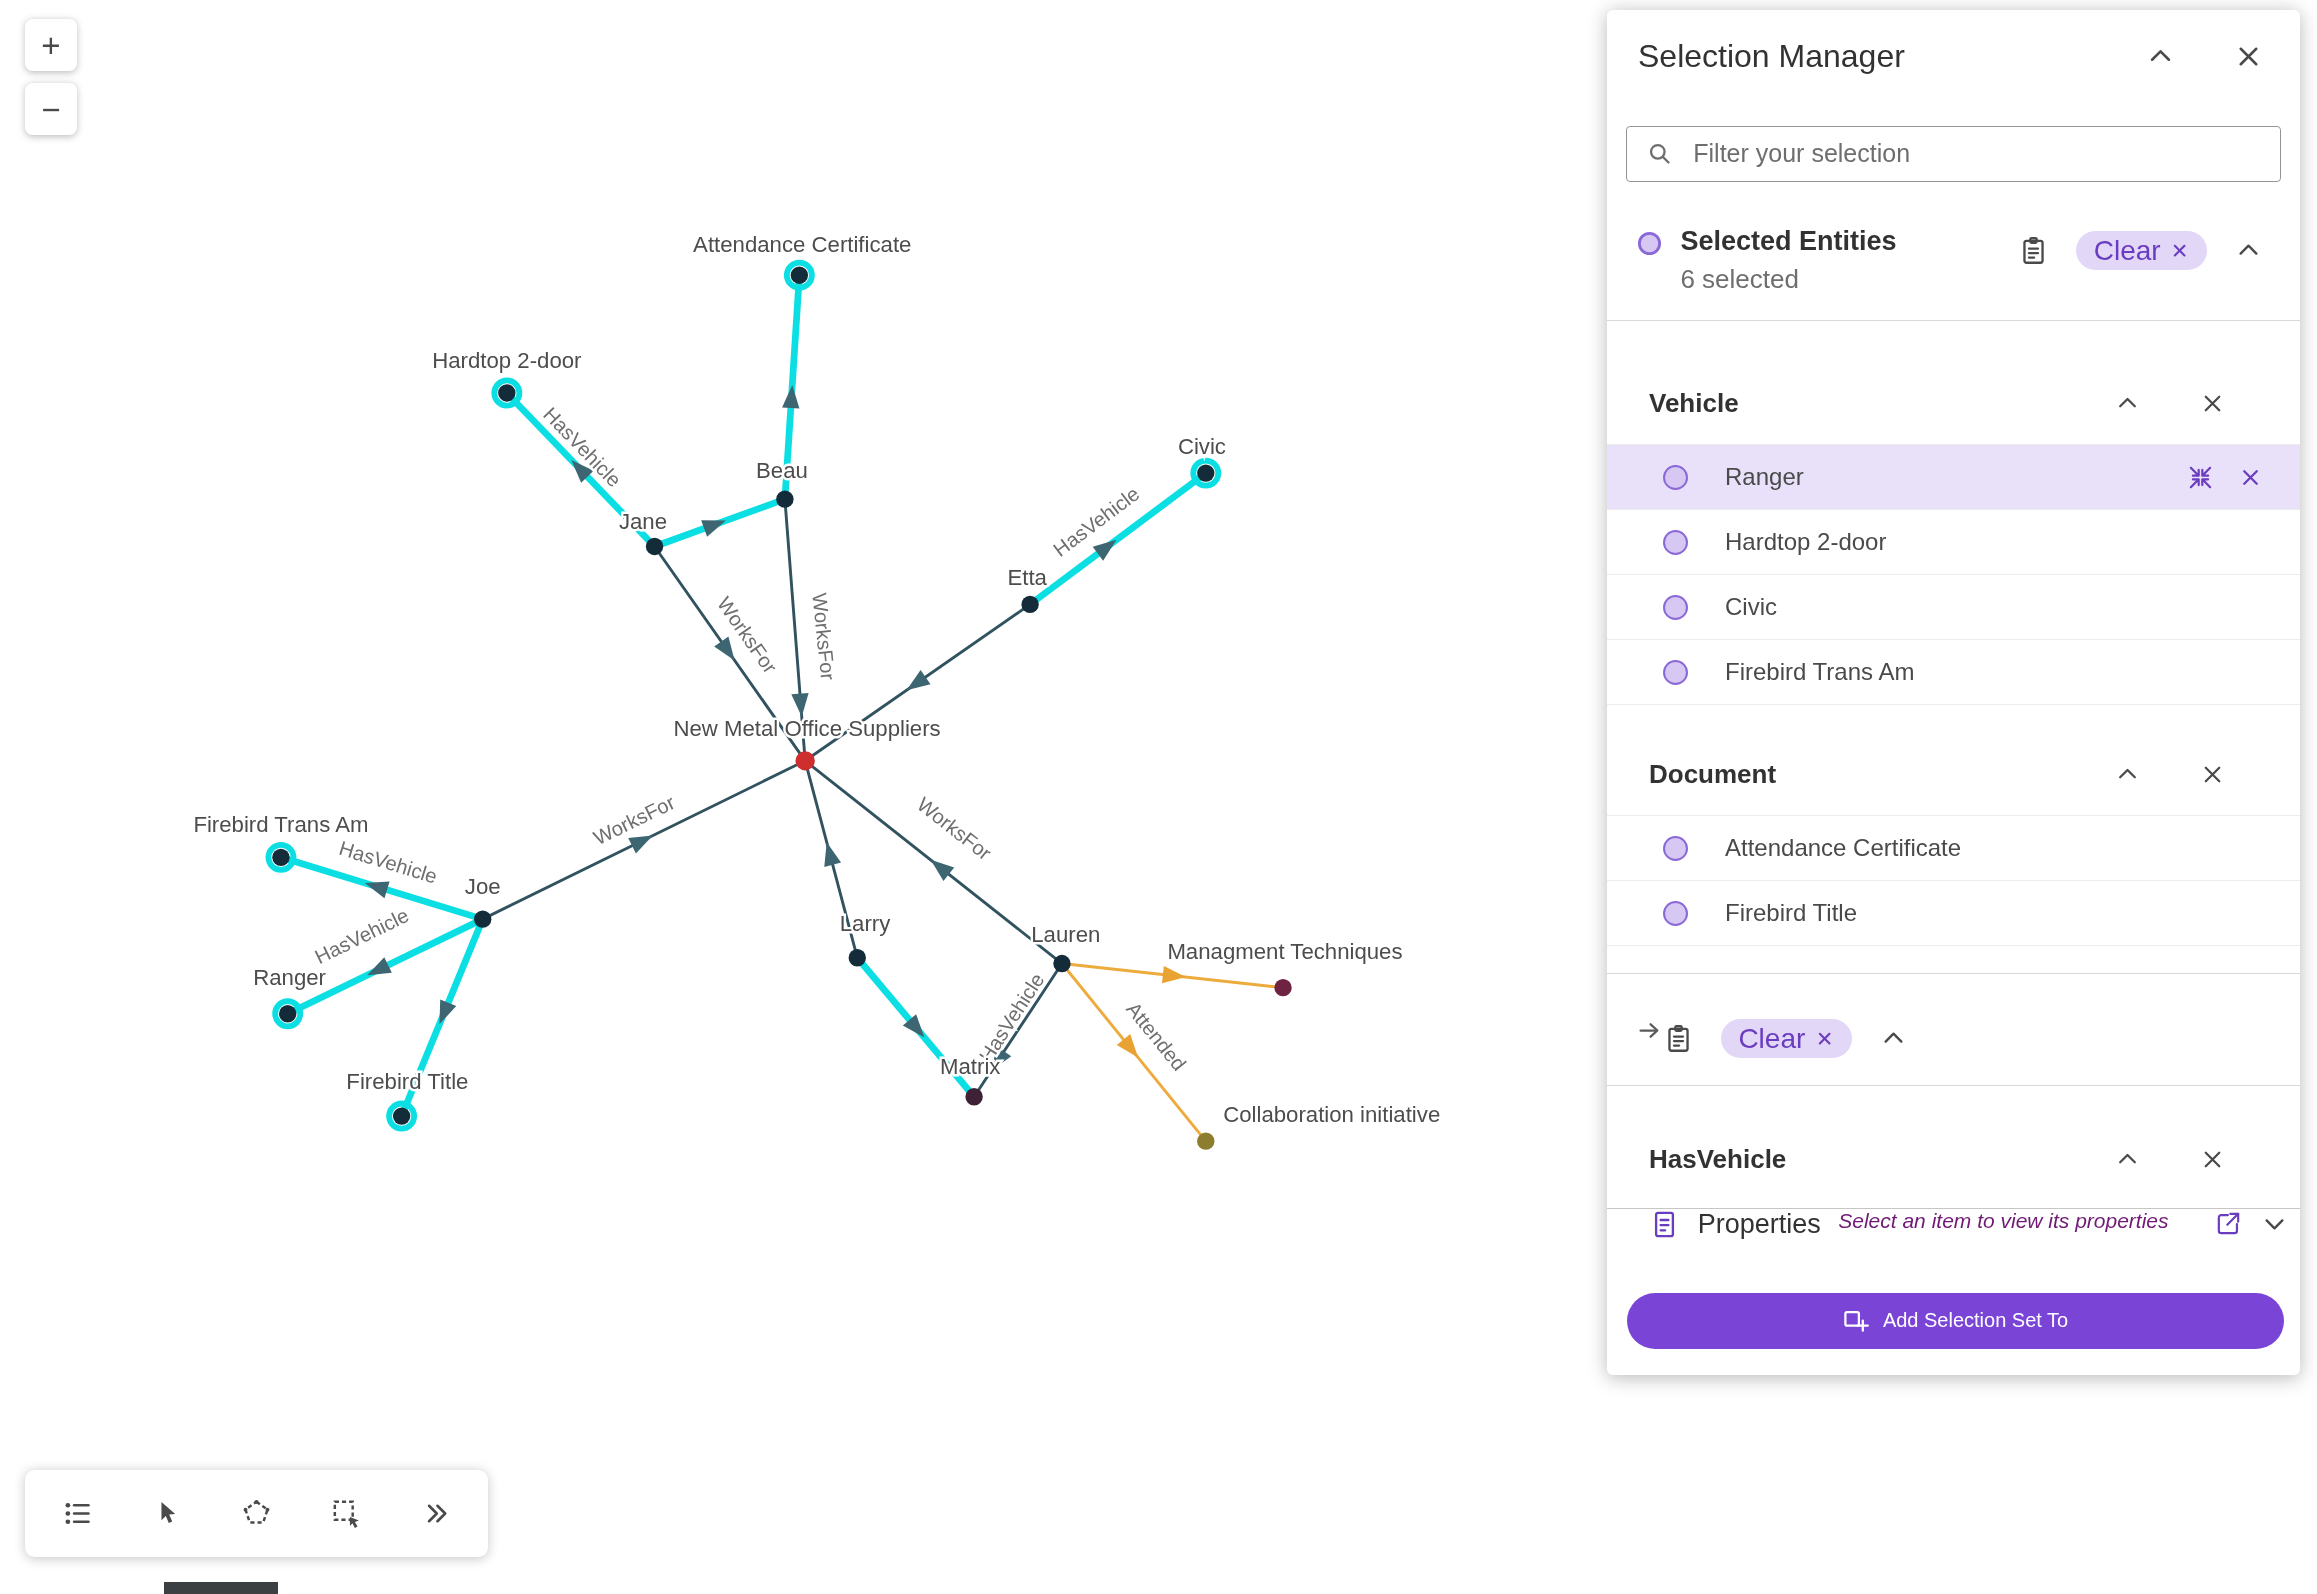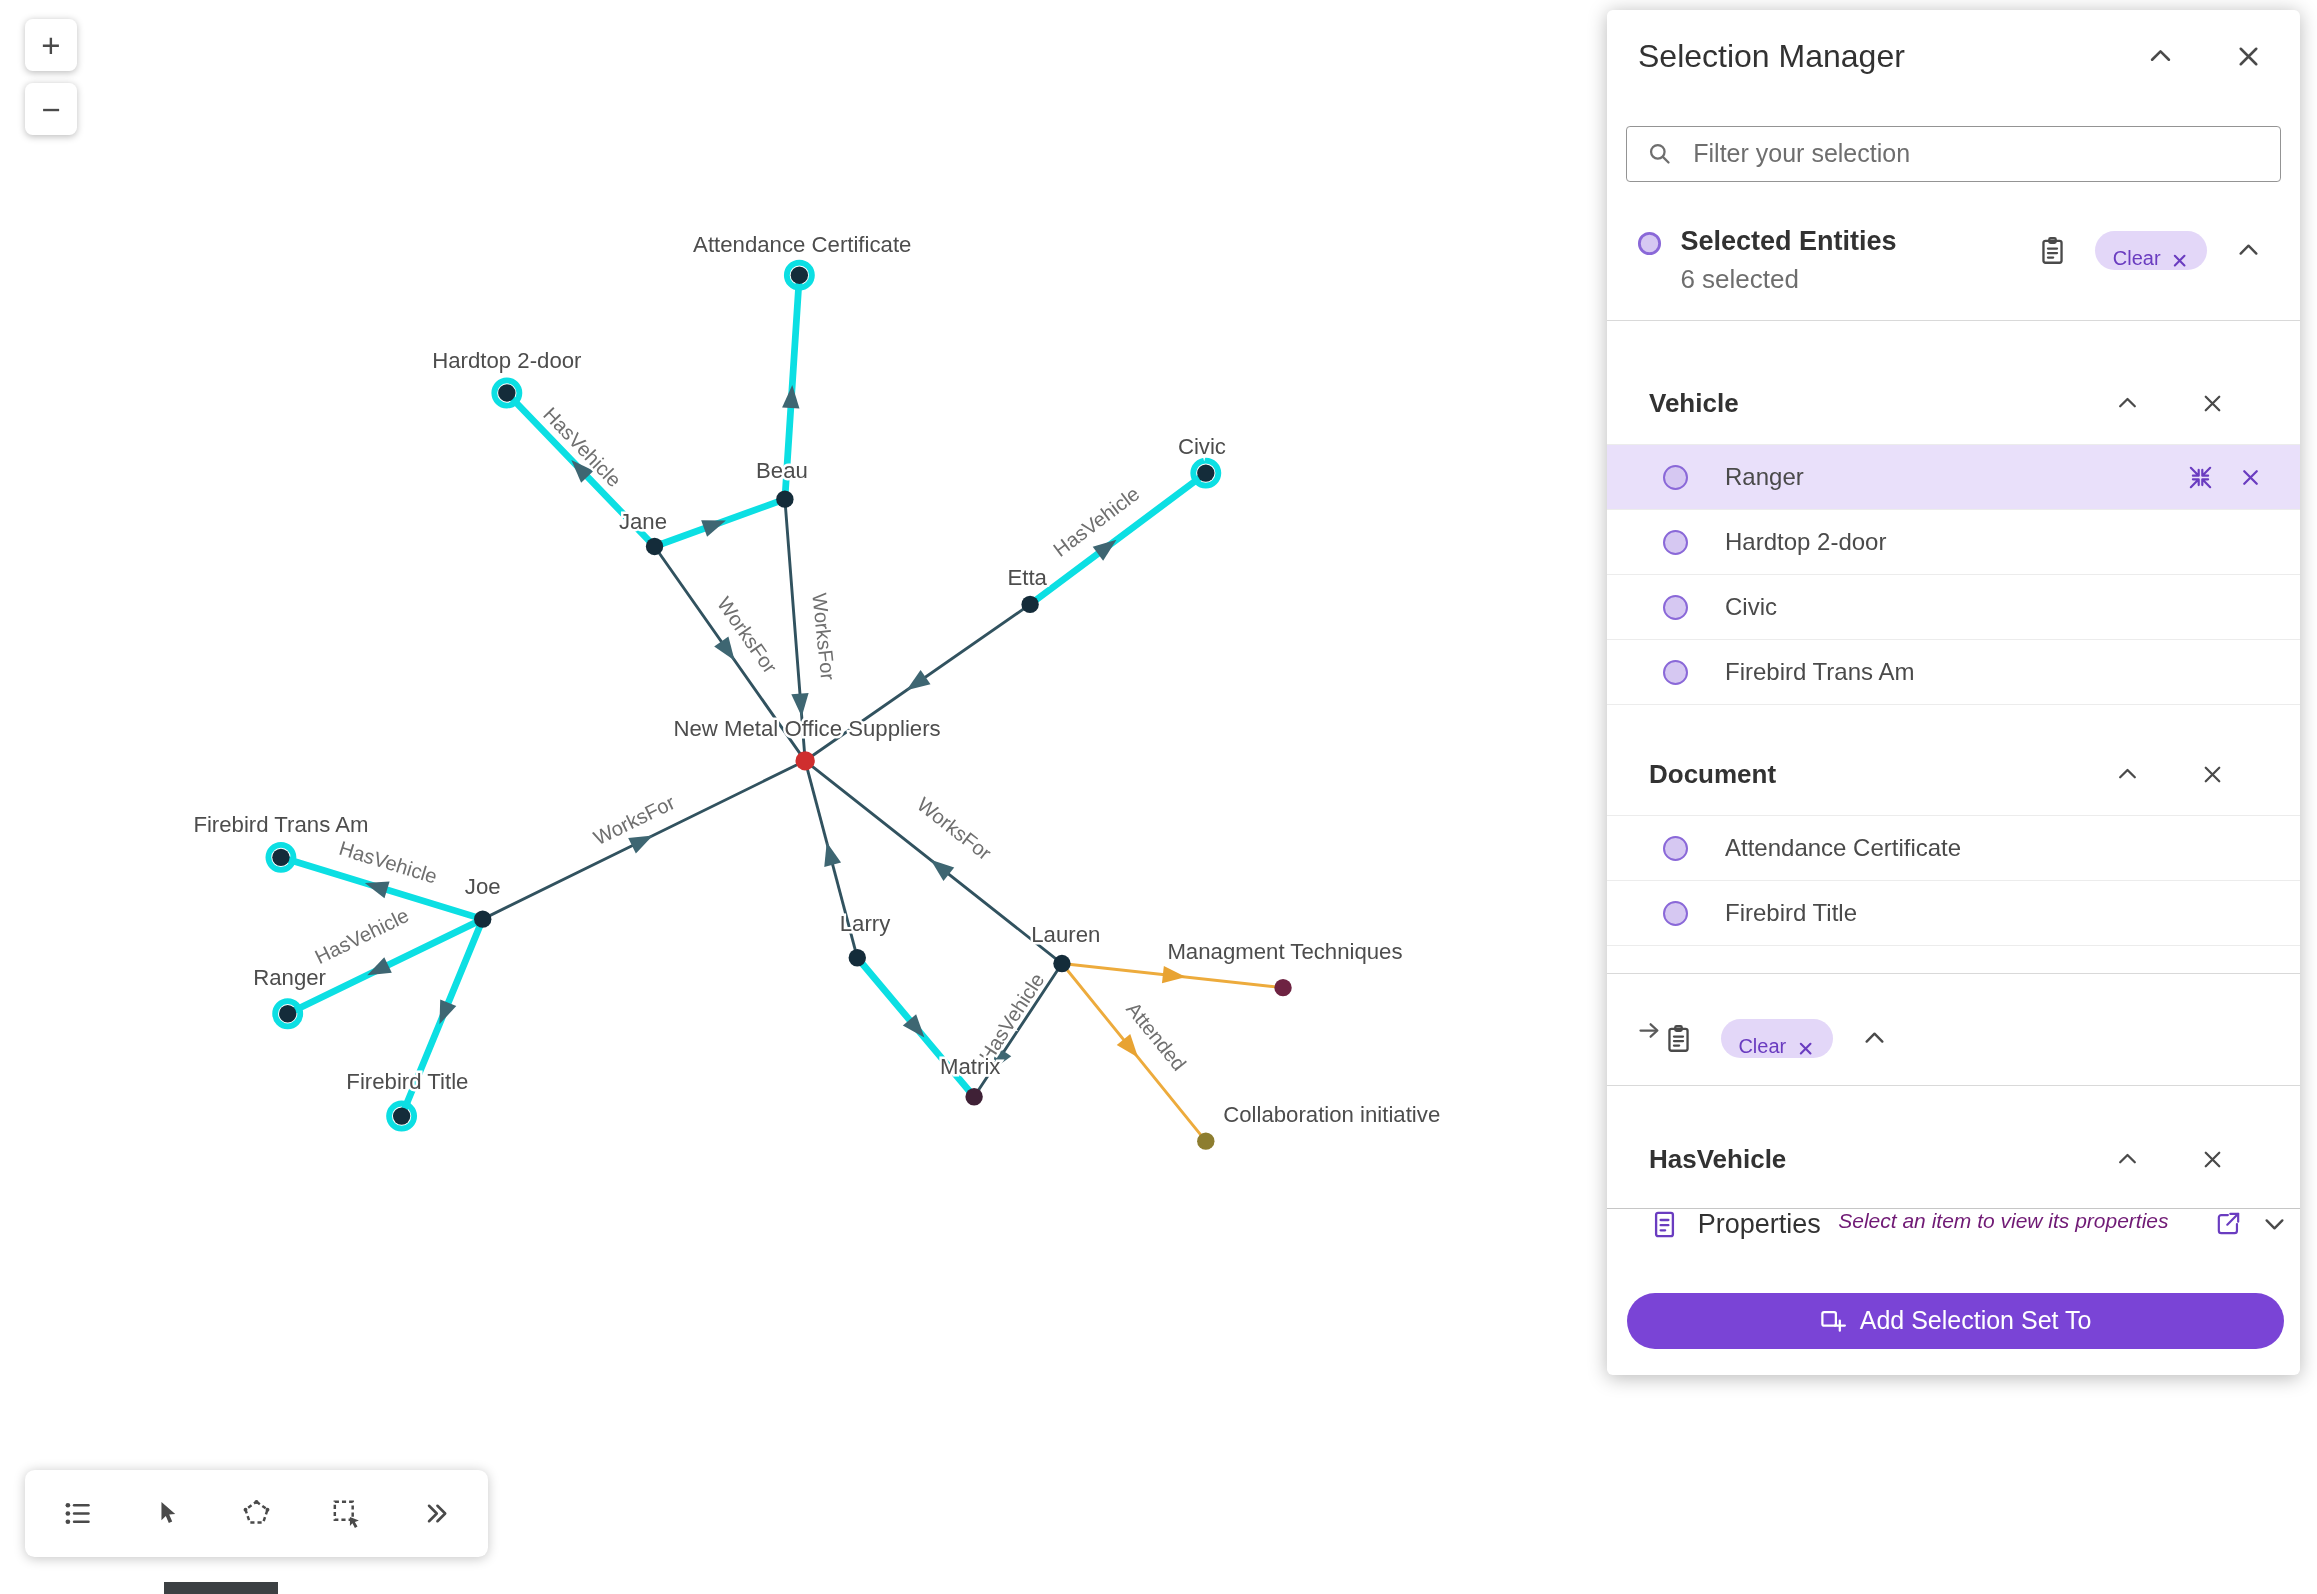--- a/index.html
+++ b/index.html
@@ -52,22 +52,22 @@
 
   .section-head{display:flex;align-items:flex-start;padding:0 37px 0 29px;}
   .section-head.entities{margin-top:44px;}
   .section-head.relationships{margin-top:39px;}
   .sec-icon{margin-top:3.9px;flex:none;}
   .sec-text{flex:1;margin-left:17.4px;}
   .sec-title{font-size:27px;font-weight:600;color:#323232;}
   .sec-count{font-size:26px;color:#6e6e6e;margin-top:7.7px;}
   .sec-actions{display:flex;align-items:center;gap:27px;margin-top:5.8px;}
   .clear-pill{
-    display:flex;align-items:flex-end;gap:9.7px;background:#e3d7f8;border:none;border-radius:965px;height:39px;
-    padding:0 17.4px;color:#6a3cc0;font-size:20px;font-family:inherit;cursor:pointer;
+    display:flex;align-items:center;gap:9.7px;background:#e3d7f8;border:none;border-radius:965px;height:39px;
+    padding:0 17.4px;color:#6a3cc0;font-size:28px;font-family:inherit;cursor:pointer;
   }
   .divider{border:none;border-top:1px solid #d9d9d9;margin:25px 0 0;}
   .divider.sec{margin-top:27px;}
 
   .group-head{display:flex;align-items:center;height:81px;padding:0 68px 0 42px;}
   .group-head.vehicle{margin-top:42px;}
   .group-head.document{margin-top:29px;}
   .group-head.hasvehicle{margin-top:33px;}
   .group-title{flex:1;font-size:26px;font-weight:600;color:#323232;}
   .group-head .icon-btn{width:39px;height:39px;margin-left:46px;}
@@ -83,21 +83,21 @@
   .props-title{font-size:27px;color:#323232;margin-left:17.4px;font-weight:500;}
   .props-hint{font-size:21px;color:#701a75;font-style:italic;margin-left:17.4px;flex:1;}
   .properties-bar .icon-btn{margin-left:17.4px;}
 
   .panel-footer{flex:none;height:108px;display:flex;align-items:center;gap:21px;padding:0 16.4px 0 20px;}
   .btn-outline{
     flex:1;height:56px;border-radius:28px;border:1.9px solid #8a63d8;background:#fff;color:#6a3cc0;font-size:25px;
     display:flex;align-items:center;justify-content:center;gap:13.5px;font-family:inherit;cursor:pointer;
   }
   .btn-fill{
-    flex:1.2;height:56px;border-radius:28px;border:none;background:#7a44d6;color:#fff;font-size:25px;
+    flex:1.2;height:56px;border-radius:28px;border:none;background:#7a44d6;color:#fff;font-size:20px;
     display:flex;align-items:center;justify-content:center;gap:13.5px;font-family:inherit;cursor:pointer;
   }
 </style>
 </head>
 <body>
 
 <svg id="graph-svg" width="2317" height="1594" viewBox="0 0 2400 1651">
     <line x1="678" y1="566" x2="525" y2="407" stroke="#0cdfe3" stroke-width="7" stroke-linecap="round"></line>
     <line x1="678" y1="566" x2="813" y2="517" stroke="#0cdfe3" stroke-width="7" stroke-linecap="round"></line>
     <line x1="813" y1="517" x2="828" y2="285" stroke="#0cdfe3" stroke-width="7" stroke-linecap="round"></line>

